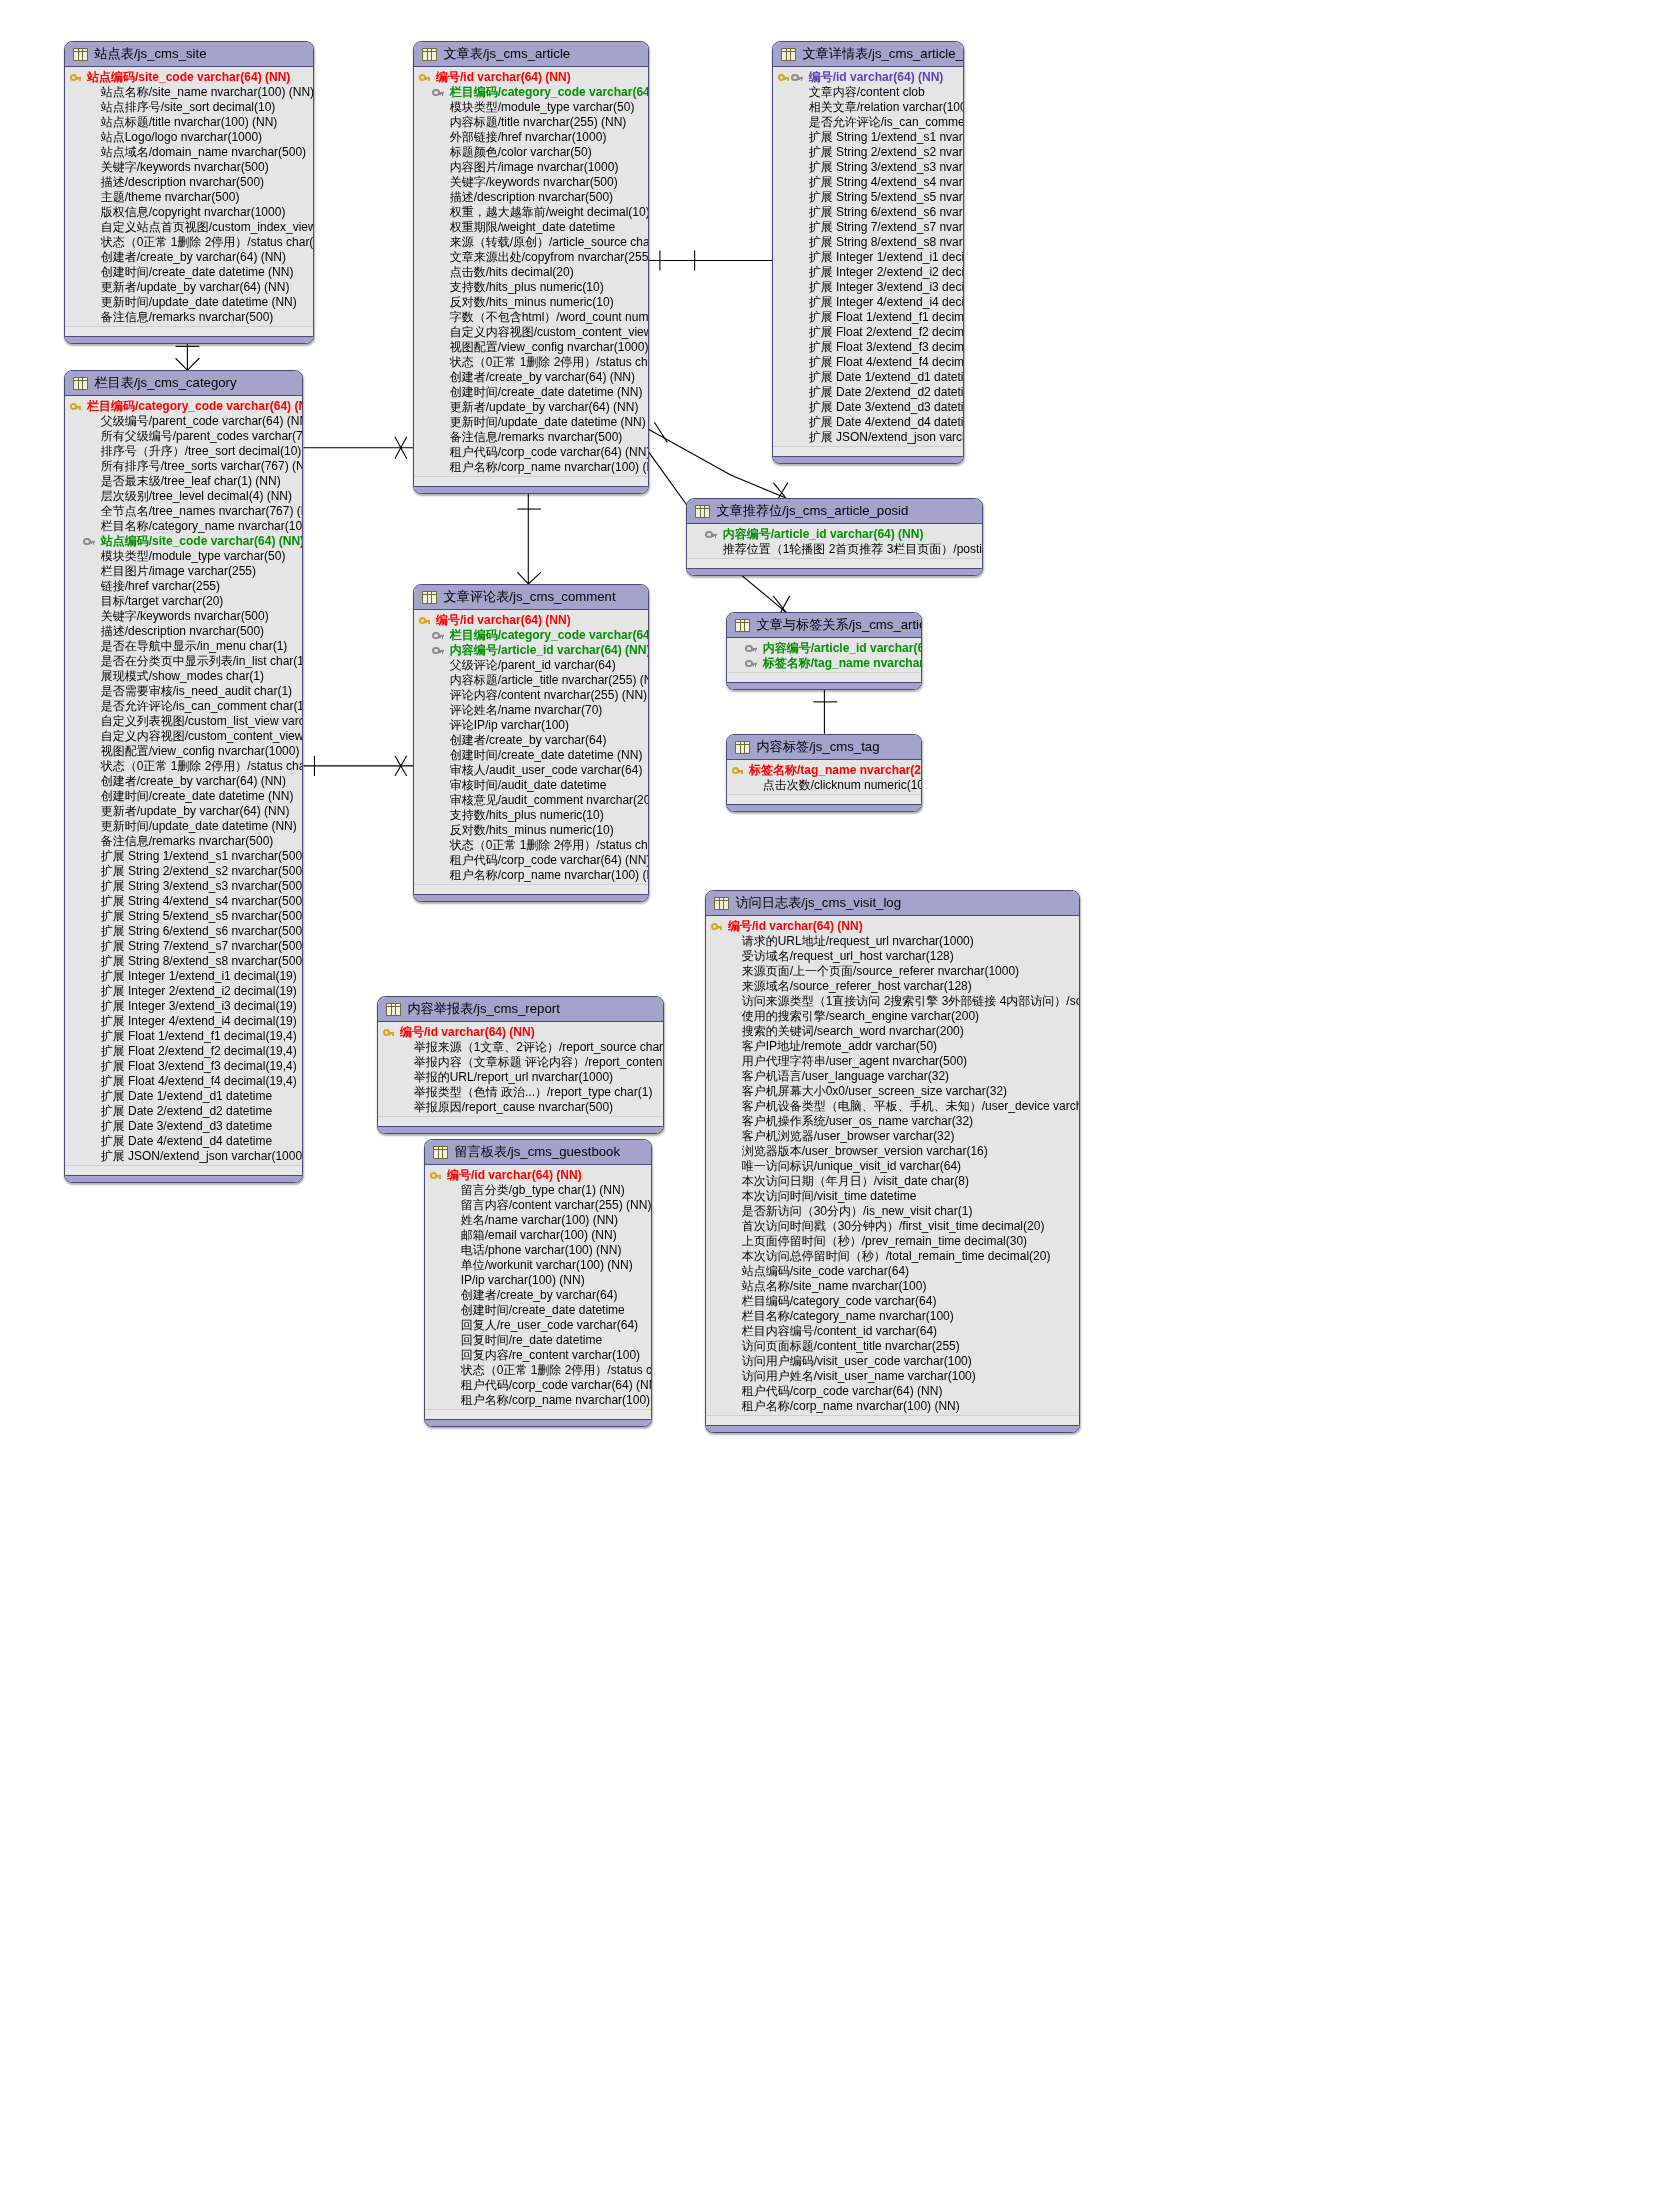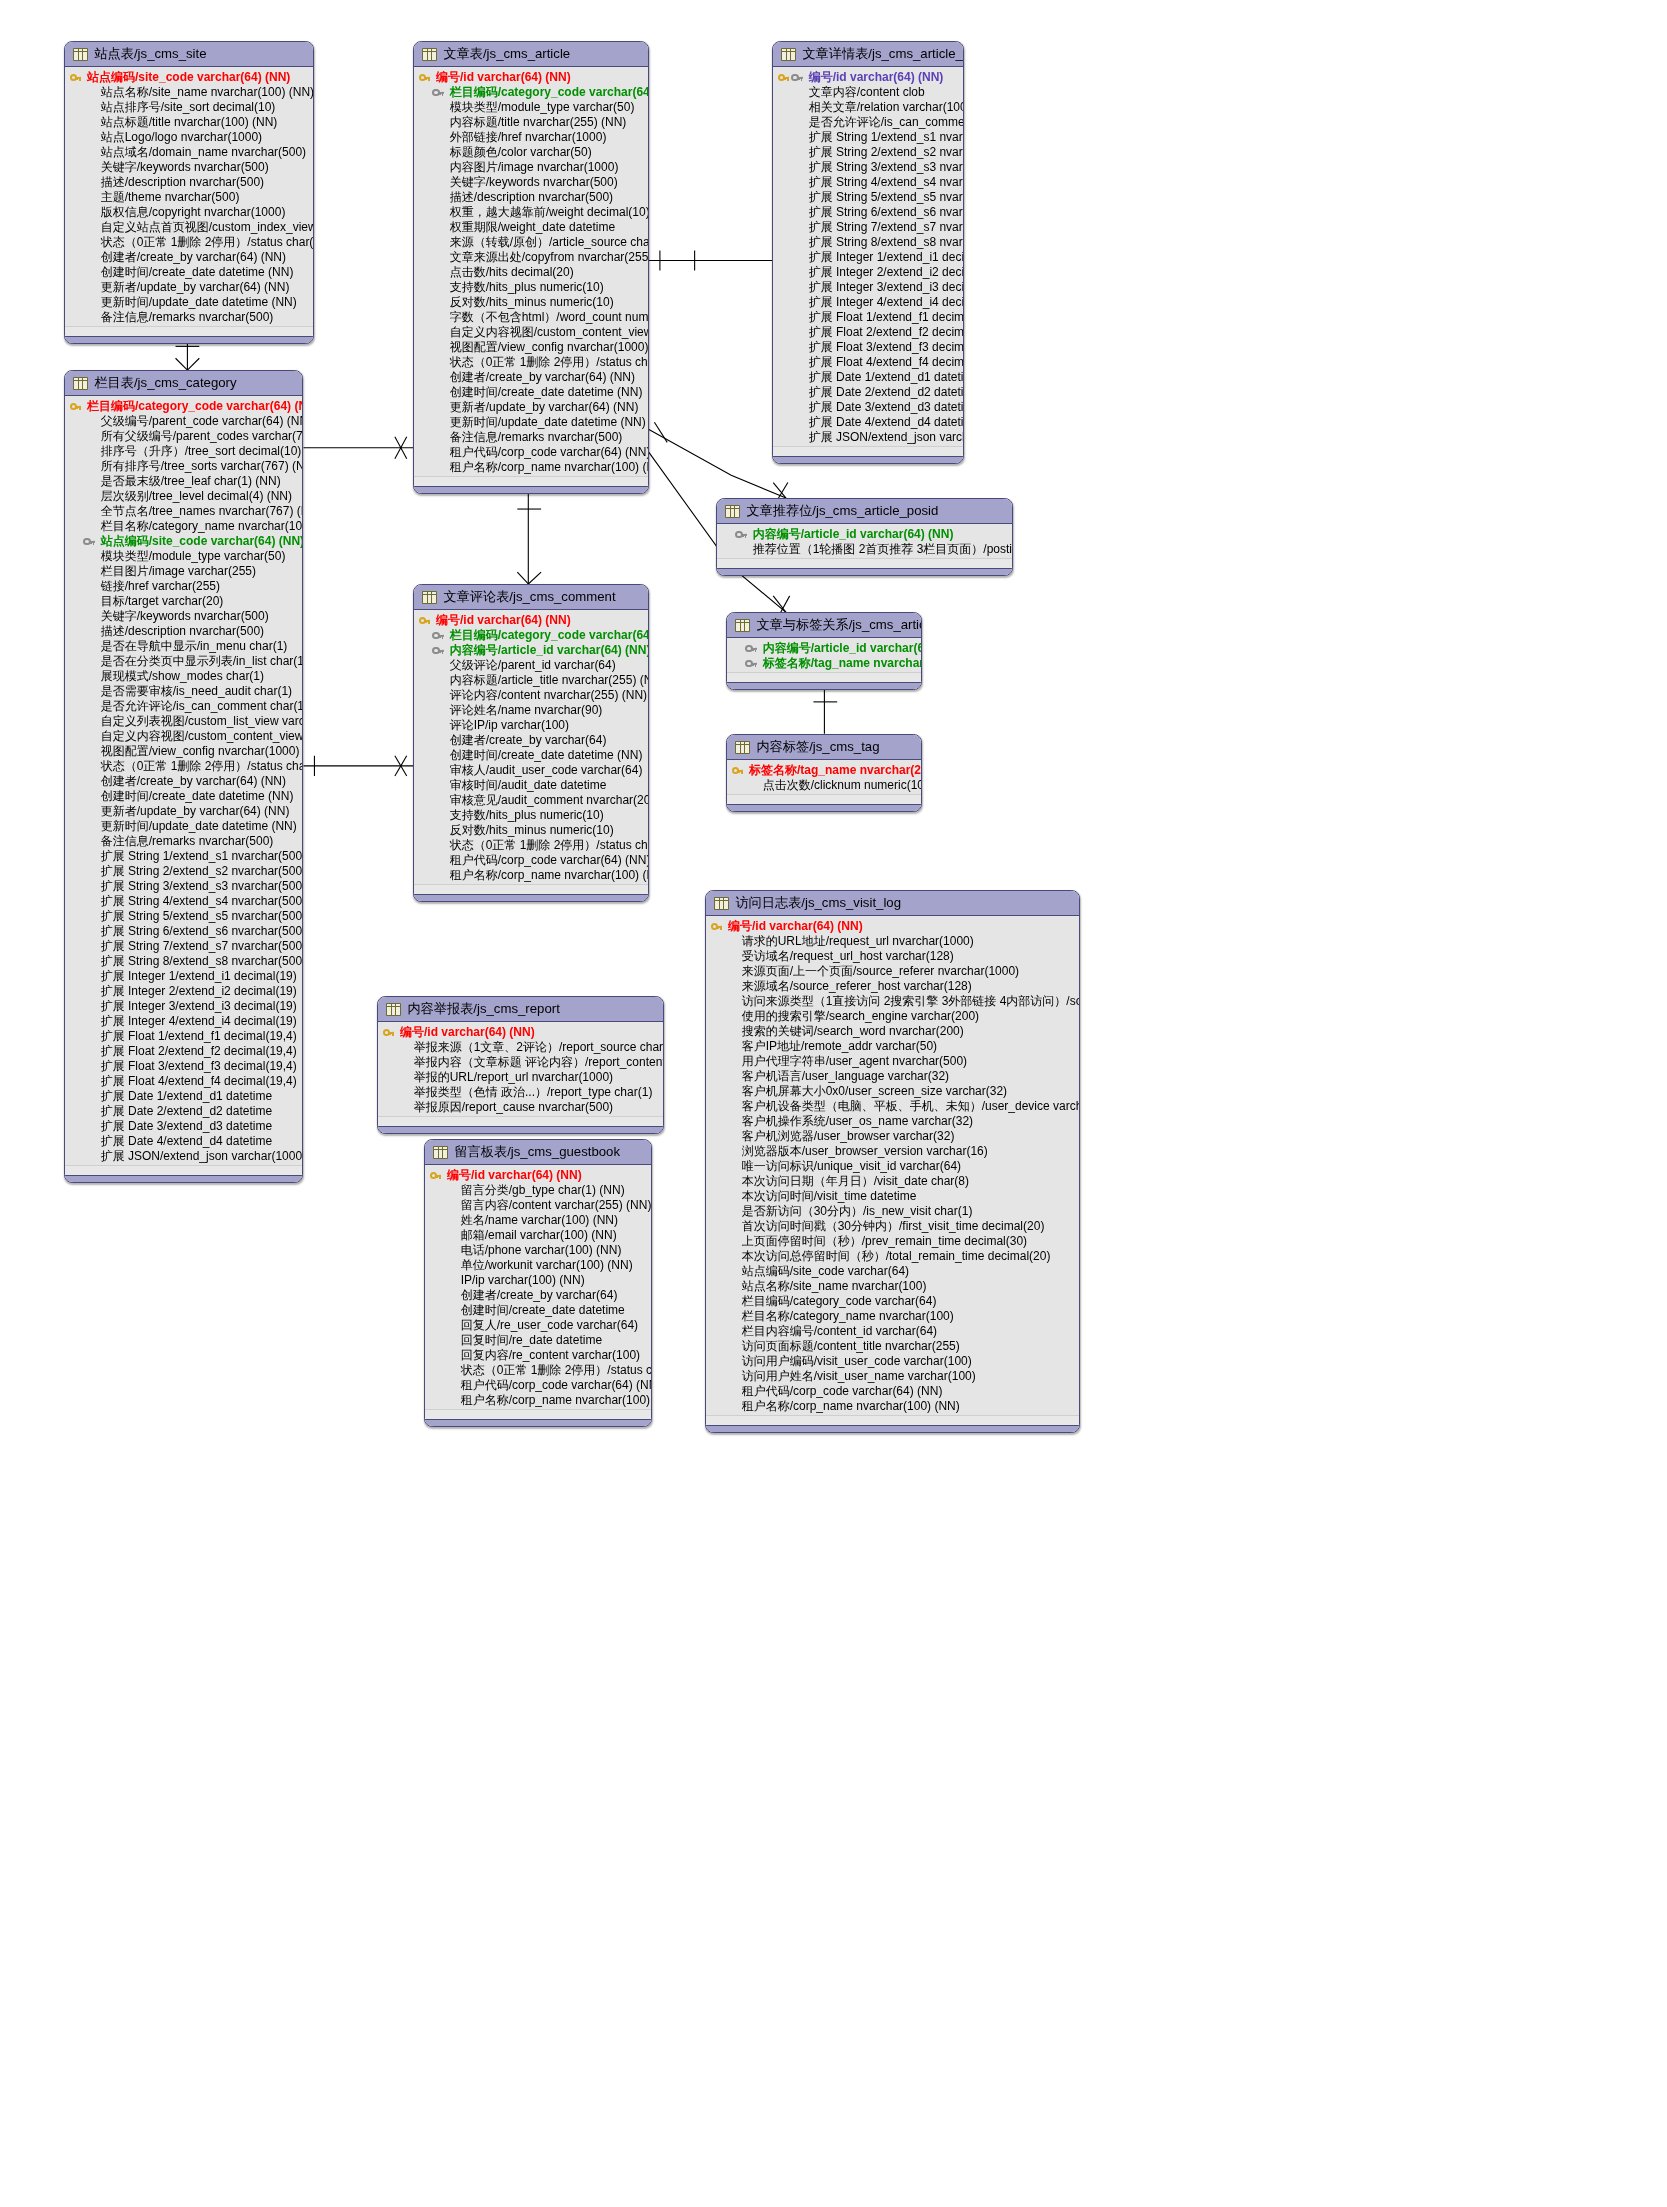--- a/index.html
+++ b/index.html
@@ -801,21 +801,21 @@
         </div>
         <div class="attr">
           <span class="gap"></span>
           <span class="gap"></span>
           <span class="txt">扩展 JSON/extend_json varchar(1000)</span>
         </div>
       </div>
       <div class="ent-foot"></div>
       <div class="ent-foot2"></div>
     </div>
-    <div class="entity" style="left: 716px; top: 498px; width: 297px;">
+    <div class="entity" style="left: 686px; top: 498px; width: 297px;">
       <div class="ent-head">
         <span class="tbl-icon"></span>
         <span>文章推荐位/js_cms_article_posid</span>
       </div>
       <div class="ent-body">
         <div class="attr fk">
           <span class="gap"></span>
           <span class="keyslot">
             <span class="keyglyph k-gray">
               <span class="bow"></span>
@@ -947,21 +947,21 @@
           <span class="txt">内容标题/article_title nvarchar(255) (NN)</span>
         </div>
         <div class="attr">
           <span class="gap"></span>
           <span class="gap"></span>
           <span class="txt">评论内容/content nvarchar(255) (NN)</span>
         </div>
         <div class="attr">
           <span class="gap"></span>
           <span class="gap"></span>
-          <span class="txt">评论姓名/name nvarchar(90)</span>
+          <span class="txt">评论姓名/name nvarchar(70)</span>
         </div>
         <div class="attr">
           <span class="gap"></span>
           <span class="gap"></span>
           <span class="txt">评论IP/ip varchar(100)</span>
         </div>
         <div class="attr">
           <span class="gap"></span>
           <span class="gap"></span>
           <span class="txt">创建者/create_by varchar(64)</span>

